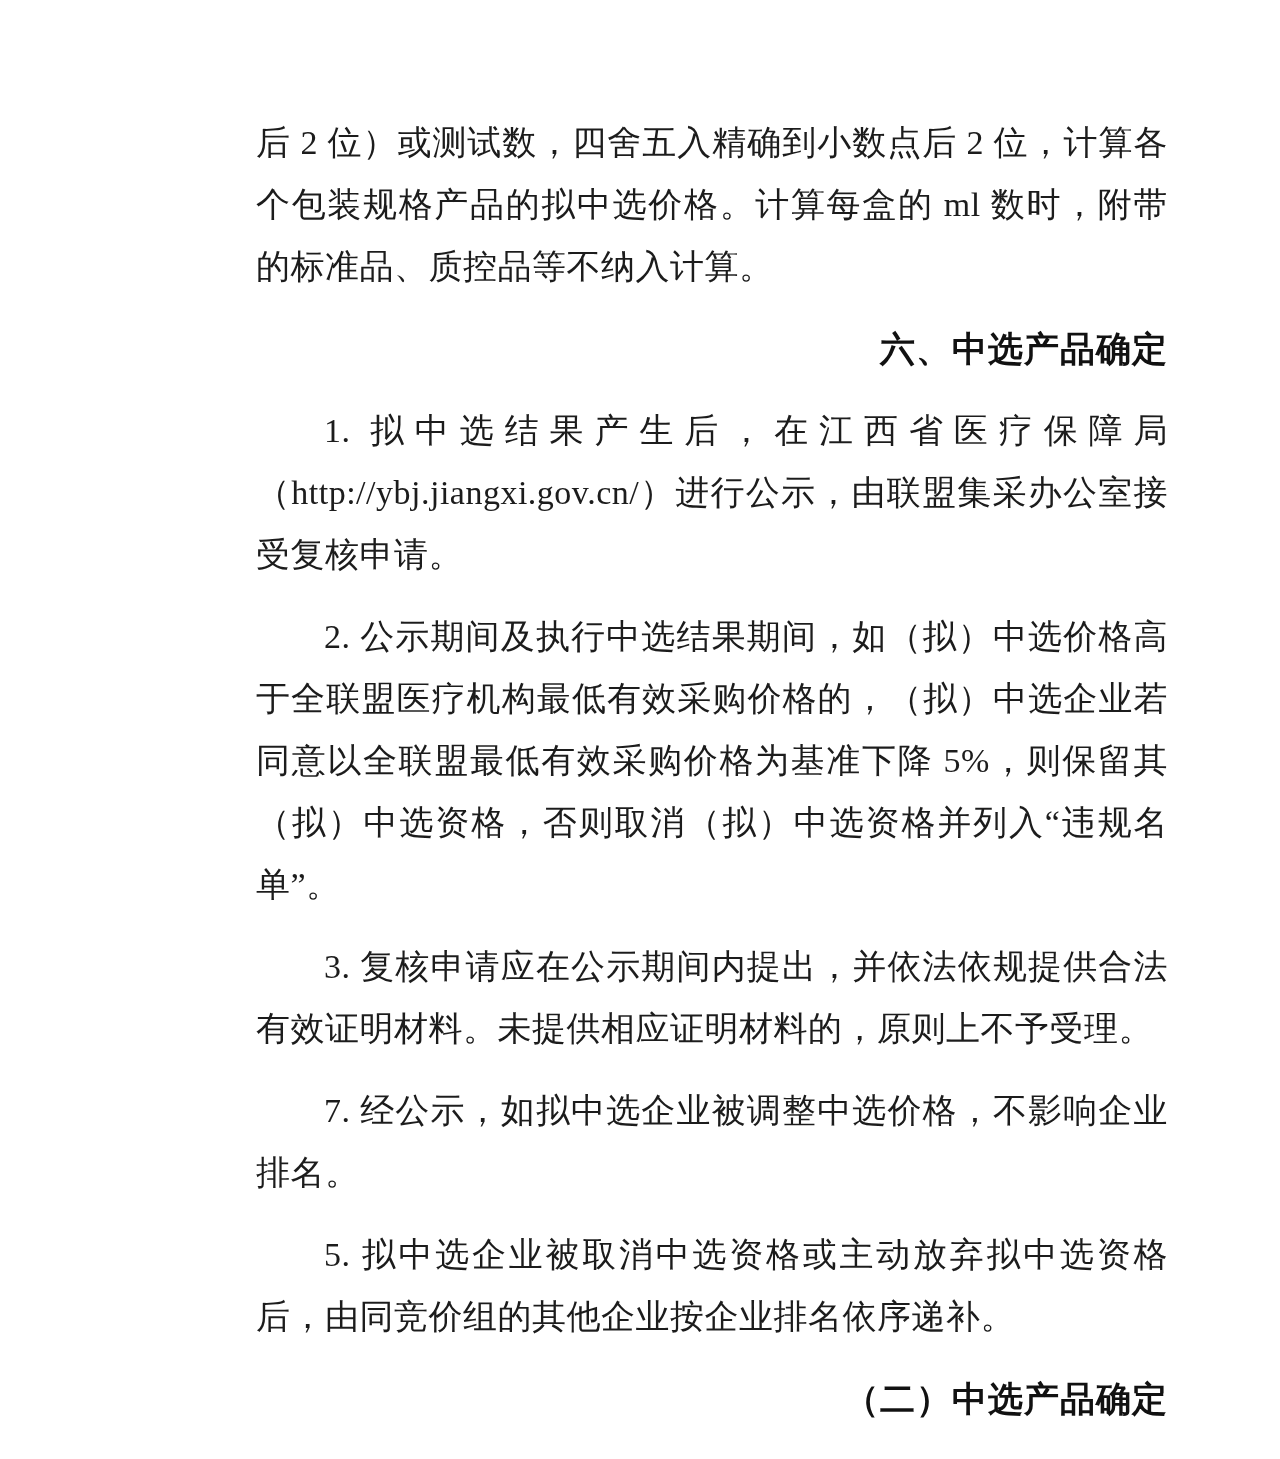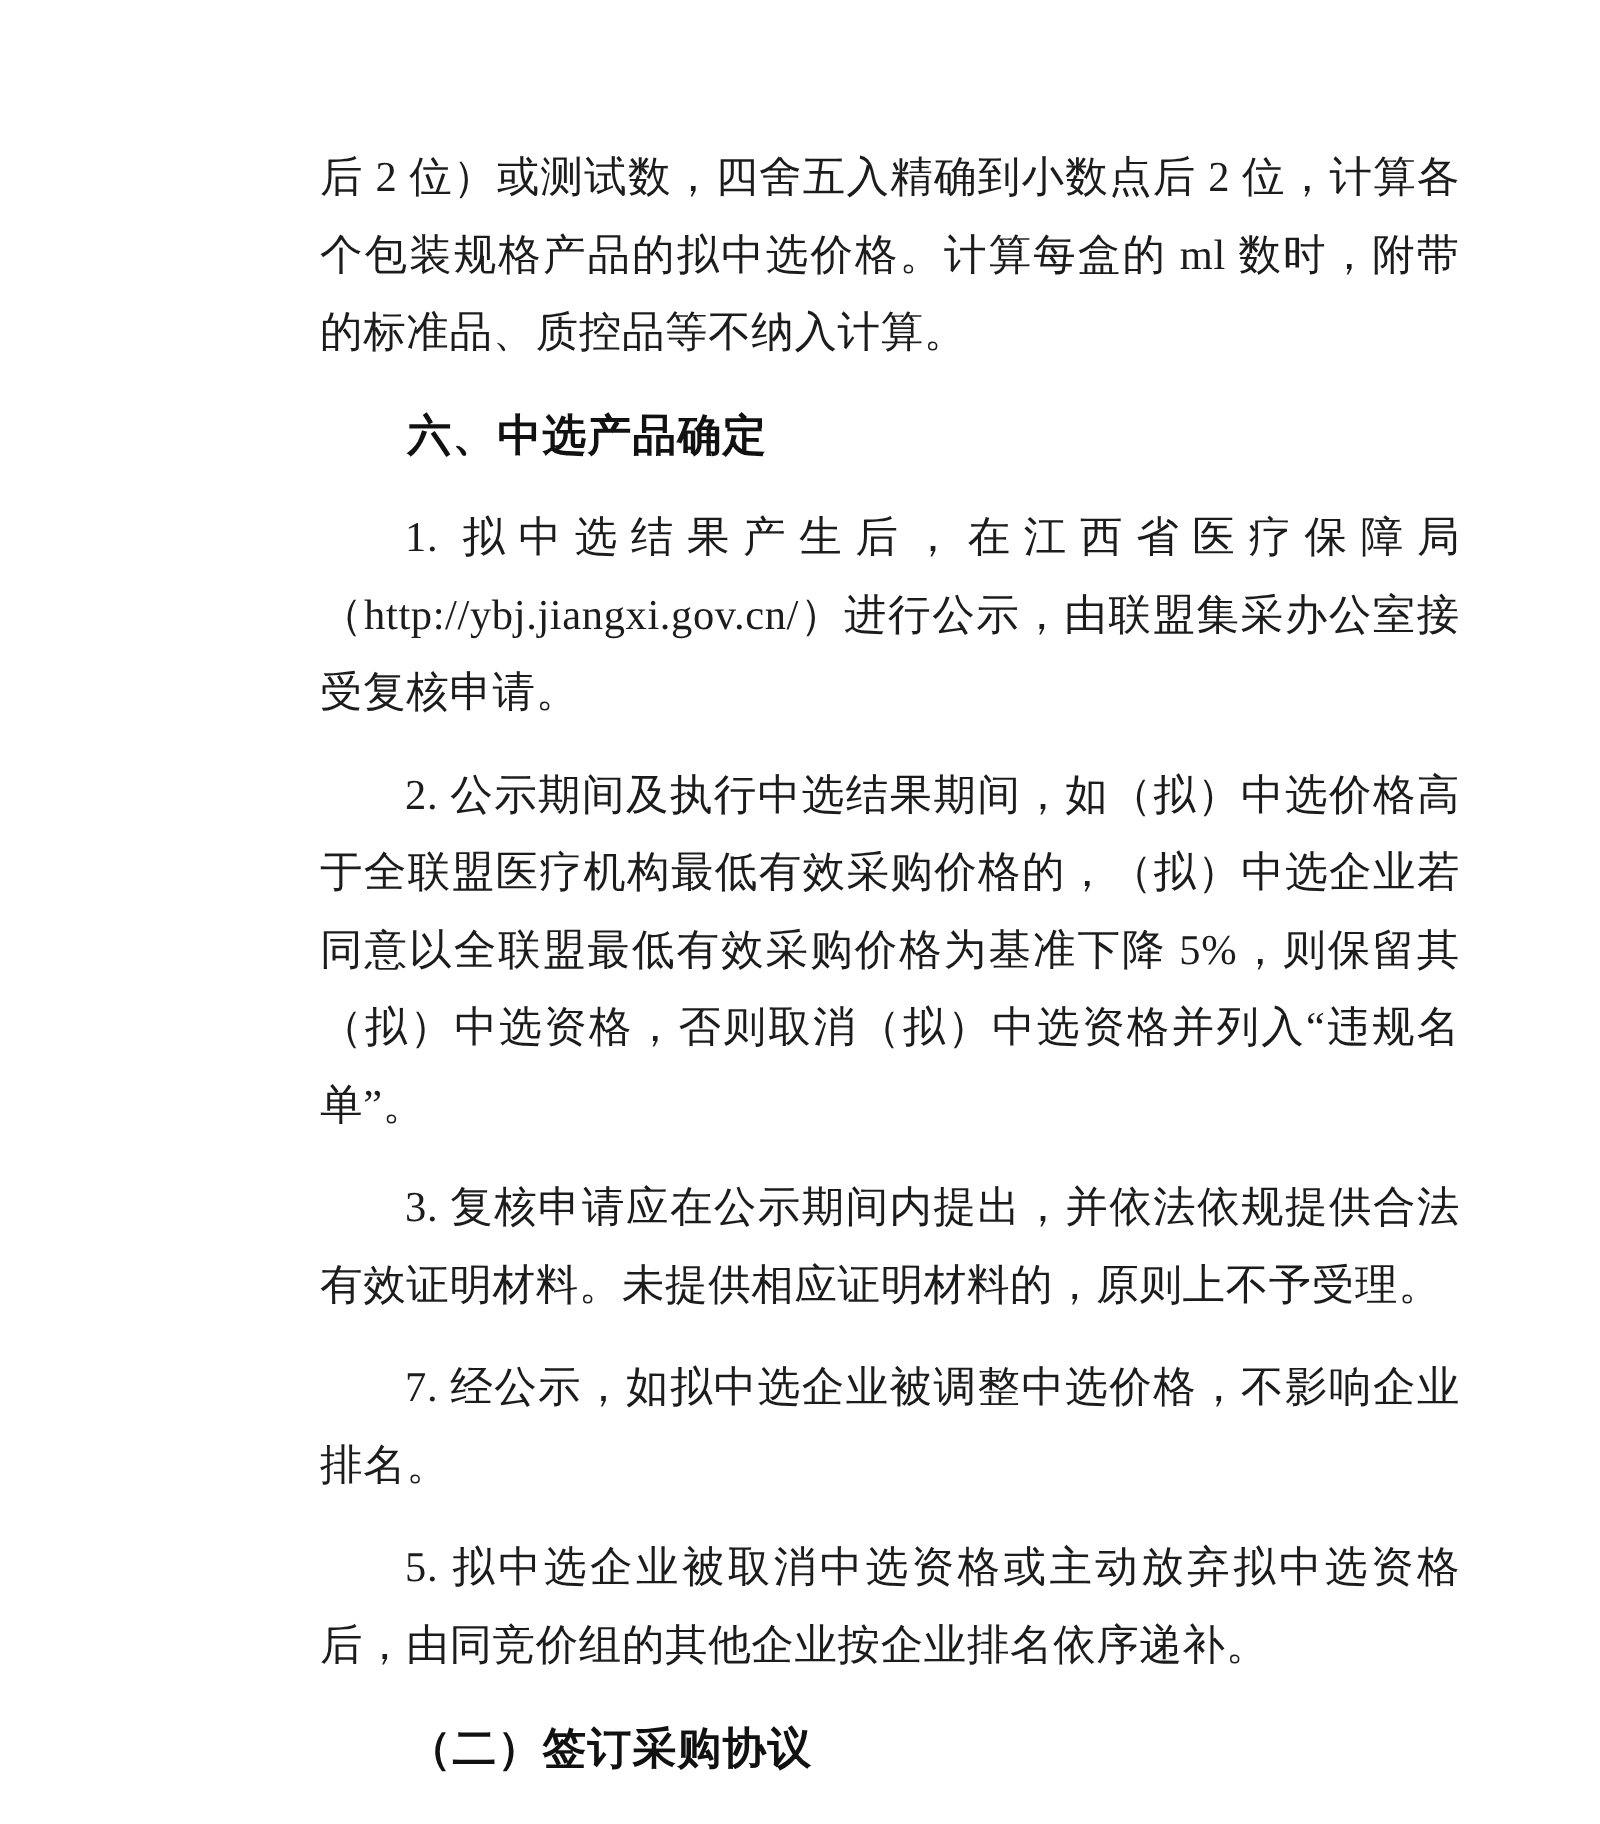--- a/index.html
+++ b/index.html
@@ -34,20 +34,21 @@
   }
   .indent { text-indent: 2em; }
   .heading {
     font-size: 35px;
     line-height: 62px;
     font-weight: bold;
     color: #111111;
     text-indent: 2em;
     font-family: "Liberation Sans", sans-serif;
     letter-spacing: 1px;
+    text-align: right;
   }
 </style>
 </head>
 <body>
 
 <div class="page">
   <div class="content">
 
     <p class="para">后 2 位）或测试数，四舍五入精确到小数点后 2 位，计算各个包装规格产品的拟中选价格。计算每盒的 ml 数时，附带的标准品、质控品等不纳入计算。</p>
 
@@ -57,20 +58,20 @@
     <p class="para indent">1. 拟中选结果产生后，在江西省医疗保障局（http://ybj.jiangxi.gov.cn/）进行公示，由联盟集采办公室接受复核申请。</p>
 
     <p class="para indent">2. 公示期间及执行中选结果期间，如（拟）中选价格高于全联盟医疗机构最低有效采购价格的，（拟）中选企业若同意以全联盟最低有效采购价格为基准下降 5%，则保留其（拟）中选资格，否则取消（拟）中选资格并列入“违规名单”。</p>
 
     <p class="para indent">3. 复核申请应在公示期间内提出，并依法依规提供合法有效证明材料。未提供相应证明材料的，原则上不予受理。</p>
 
     <p class="para indent">7. 经公示，如拟中选企业被调整中选价格，不影响企业排名。</p>
 
     <p class="para indent">5. 拟中选企业被取消中选资格或主动放弃拟中选资格后，由同竞价组的其他企业按企业排名依序递补。</p>
 
-    <h3 class="heading">（二）签订采购协议</h3>
+    <h3 class="heading">（二）中选产品确定</h3>
 
 
 
     <p class="para indent">1. 在签订采购协议前，医疗机构通过“江西医保信息平台招</p>
 
   </div>
 </div>
 
 </body></html>

